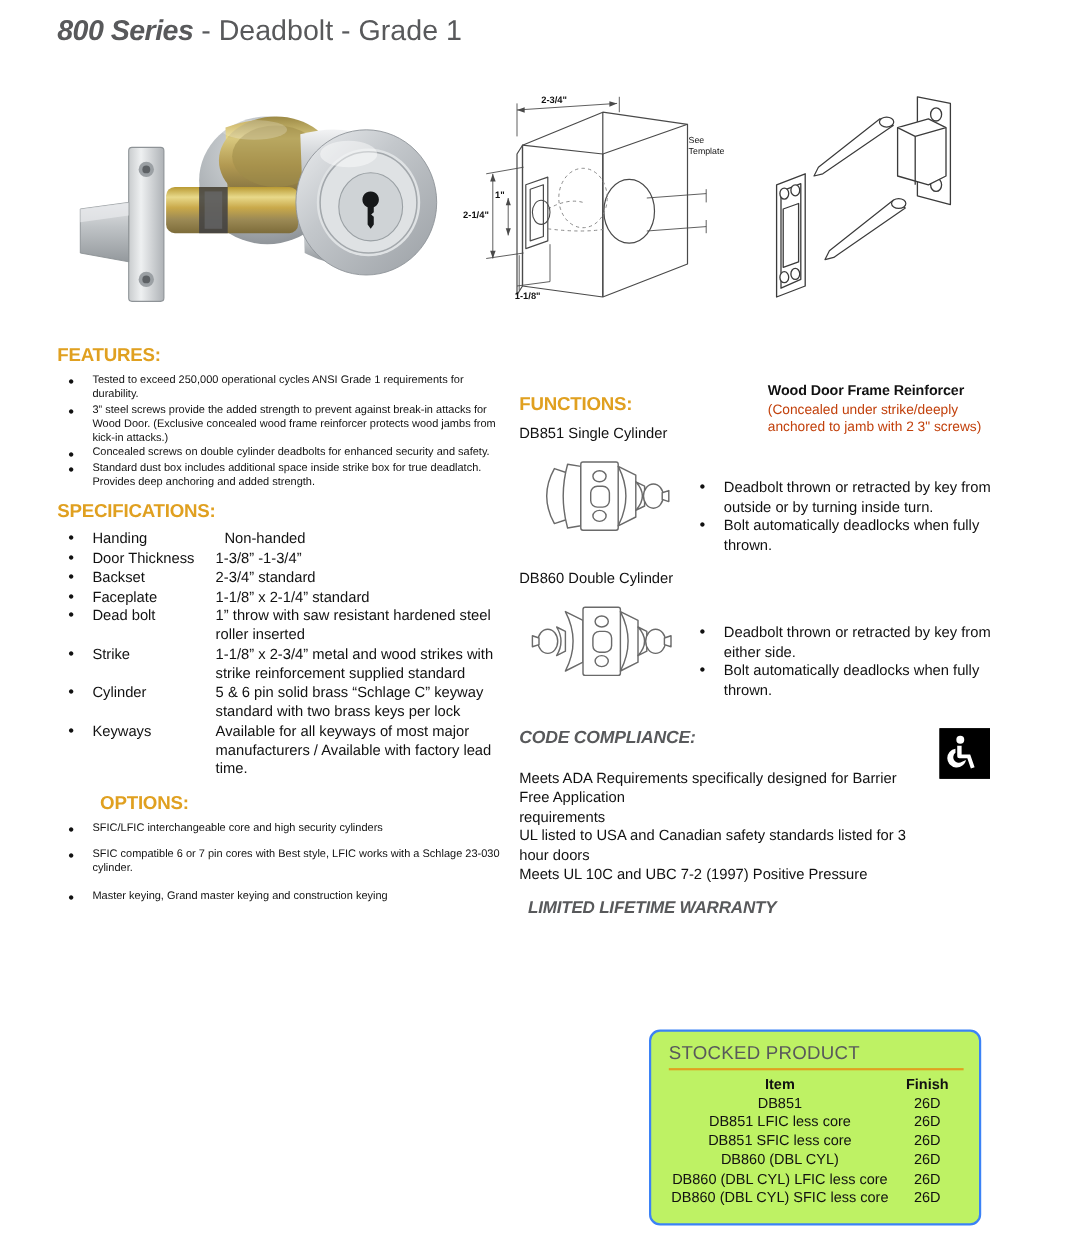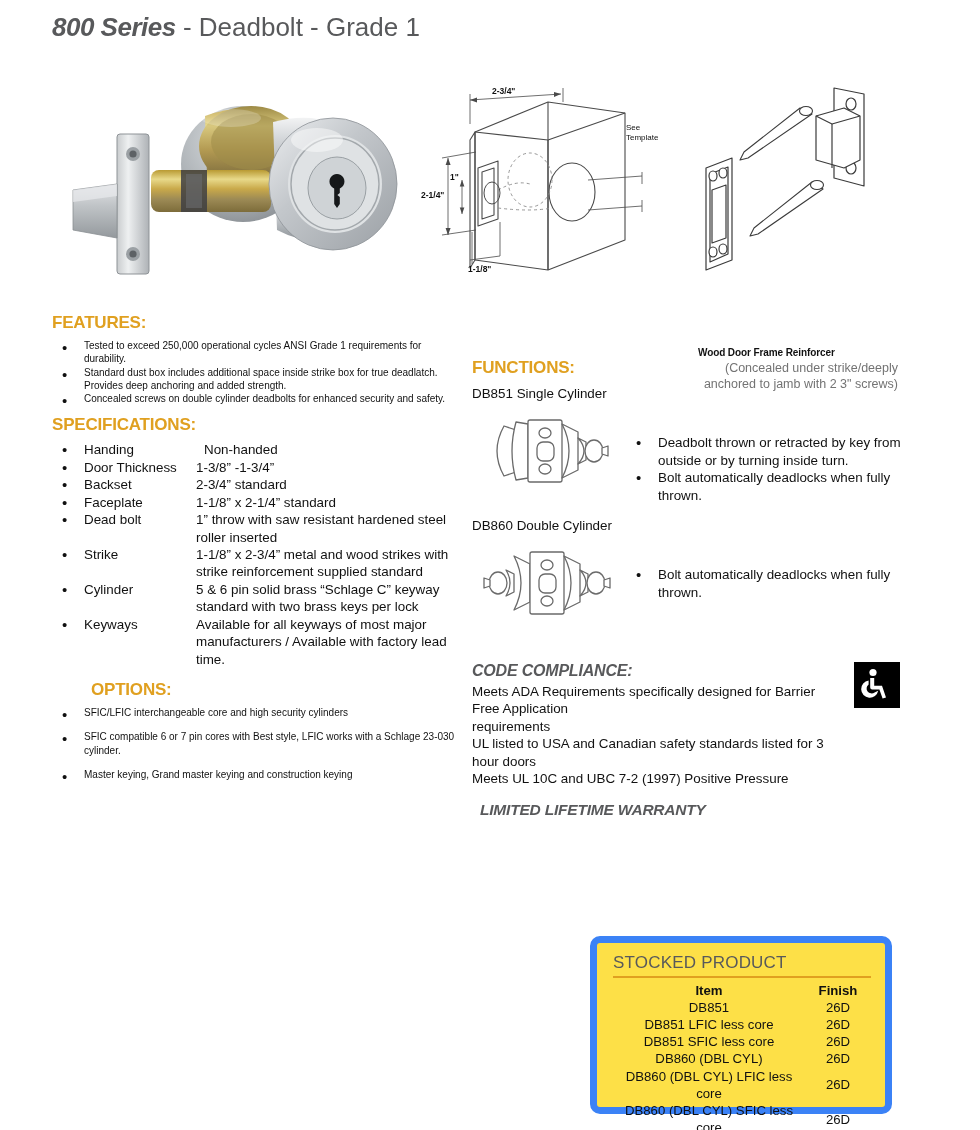--- a/index.html
+++ b/index.html
@@ -42,28 +42,27 @@
 
   .reinforcer-caption {
     position: absolute;
     left: 698px;
     top: 287px;
     width: 200px;
     line-height: 1.28;
   }
   .reinforcer-caption .rc-title {
     font-weight: bold;
-    font-size: 10px;
+    font-size: 13px;
     color: #111;
     letter-spacing: -0.1px;
   }
   .reinforcer-caption .rc-sub {
     font-size: 12.5px;
-    color: #737373;
-    text-align: right;
+    color: #c2410c;
   }
 
   
   .sec-head {
     color: #e0a020;
     font-weight: bold;
     font-size: 17px;
     letter-spacing: -0.2px;
   }
 
@@ -145,21 +144,21 @@
     font-style: italic;
     font-weight: bold;
     font-size: 16px;
     color: #58595b;
     letter-spacing: -0.2px;
   }
   .code-lines {
     font-size: 13.4px;
     line-height: 1.30;
     color: #111;
-    margin-top: 3px;
+    margin-top: 19px;
     width: 372px;
   }
   .warranty {
     font-style: italic;
     font-weight: bold;
     font-size: 15.5px;
     color: #58595b;
     margin-top: 13px;
     padding-left: 8px;
     letter-spacing: -0.2px;
@@ -173,23 +172,23 @@
     background: #000;
   }
 
   
   .stocked-box {
     position: absolute;
     left: 590px;
     top: 936px;
     width: 302px;
     height: 178px;
-    border: 7px solid #3b82f6;
+    border: 2px solid #3b82f6;
     border-radius: 10px;
-    background: #fde047;
+    background: #bef264;
     padding: 10px 14px 8px 16px;
   }
   .stocked-title {
     font-size: 17px;
     font-weight: normal;
     color: #58595b;
     letter-spacing: 0.2px;
     padding-bottom: 3px;
     border-bottom: 2px solid #e0a020;
   }
@@ -398,22 +397,23 @@
     <div class="rc-sub">(Concealed under strike/deeply</div>
     <div class="rc-sub">anchored to jamb with 2 3" screws)</div>
   </div>
 </div>
 
 <div class="col-left">
 
   <div class="sec-head">FEATURES:</div>
   <ul class="bullets" id="features-list">
       <li>Tested to exceed 250,000 operational cycles ANSI Grade 1 requirements for durability.</li>
+      <li>3” steel screws provide the added strength to prevent against break-in attacks for Wood Door. (Exclusive concealed wood frame reinforcer protects wood jambs from kick-in attacks.)</li>
+      <li>Concealed screws on double cylinder deadbolts for enhanced security and safety.</li>
       <li>Standard dust box includes additional space inside strike box for true deadlatch. Provides deep anchoring and added strength.</li>
-      <li>Concealed screws on double cylinder deadbolts for enhanced security and safety.</li>
     </ul>
 
   <div class="sec-head" style="margin-top:10px;">SPECIFICATIONS:</div>
   <ul class="spec-list" id="spec-list">
       <li class="spec-row">
         <span class="spec-label">Handing</span>
         <span class="spec-value indent">Non-handed</span>
       </li>
       <li class="spec-row">
         <span class="spec-label">Door Thickness</span>
@@ -494,20 +494,21 @@
           <path d="M98 30 Q110 43 98 56 L106 52 L106 34 Z"></path>
           <ellipse cx="114" cy="43" rx="9" ry="11"></ellipse>
           <path d="M122 40 L128 38 L128 48 L122 46 Z"></path>
           <ellipse cx="65" cy="25" rx="6" ry="5"></ellipse>
           <ellipse cx="65" cy="61" rx="6" ry="5"></ellipse>
           <rect x="57" y="34" width="17" height="19" rx="6"></rect>
         </g>
       </svg>
     </div>
     <ul class="func-points" id="func-points-1">
+        <li>Deadbolt thrown or retracted by key from either side.</li>
         <li>Bolt automatically deadlocks when fully thrown.</li>
       </ul>
   </div>
 
   <div style="position:relative; margin-top:26px;">
     <div class="ada-icon">
       <svg width="46" height="46" viewBox="0 0 46 46">
         <rect x="0" y="0" width="46" height="46" fill="#000"></rect>
         <circle cx="19" cy="10.5" r="3.6" fill="#fff"></circle>
         <path d="M16.2 16 L16.2 25.5 Q16.2 27.4 18.2 27.4 L25.4 27.4 L28.6 36.6 L32 35.5 L28 23.8 L20.2 23.8 L20.2 16 Z" fill="#fff"></path>

